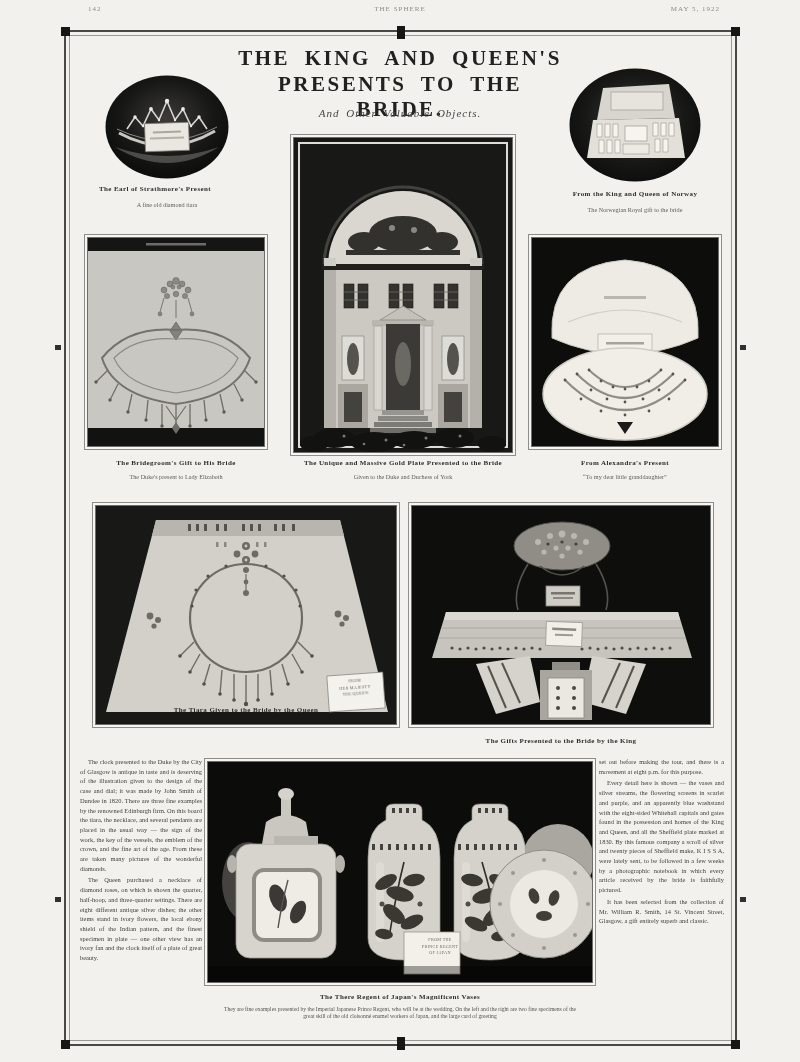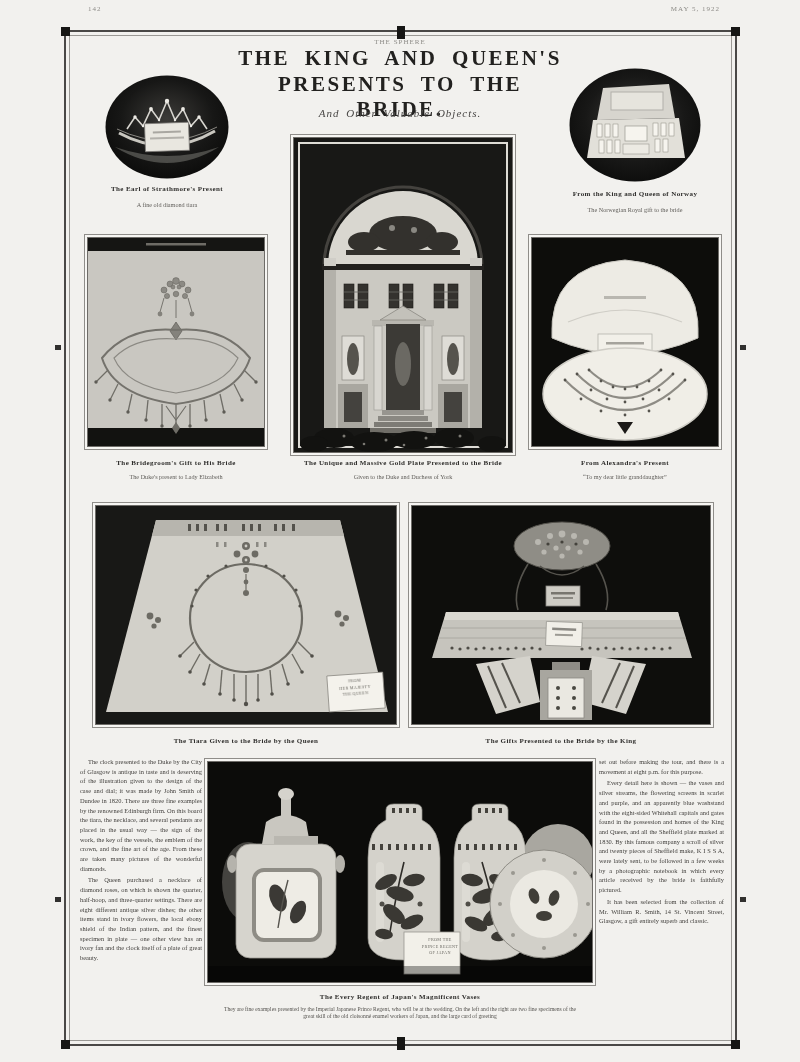--- a/index.html
+++ b/index.html
@@ -27,21 +27,21 @@
   .finenote{font-size:5.6px;line-height:7.5px;text-align:center;color:#55534f;filter:blur(.3px);}
   .cardtext{font-size:4.2px;line-height:1.55;text-align:center;color:#6b6963;
             letter-spacing:.3px;filter:blur(.2px);}
 </style>
 </head>
 <body>
 
 <div id="page">
 
   <div class="abs hdr" style="left:88px;top:5px;">142</div>
-  <div class="abs hdr" style="left:0;right:0;top:5px;text-align:center;margin-top:33px;">THE SPHERE</div>
+  <div class="abs hdr" style="left:0;right:0;top:5px;text-align:center;">THE SPHERE</div>
   <div class="abs hdr" style="left:620px;width:100px;top:5px;text-align:right;">MAY 5, 1922</div>
 
   <div class="abs frame-outer" style="left:64px;top:30px;width:669px;height:1012px;">
     <div class="frame-inner"></div>
     <div class="corner" style="left:-5px;top:-5px;"></div>
     <div class="corner" style="right:-5px;top:-5px;"></div>
     <div class="corner" style="left:-5px;bottom:-5px;"></div>
     <div class="corner" style="right:-5px;bottom:-5px;"></div>
     <div class="midsq" style="left:calc(50% - 4px);top:-6px;"></div>
     <div class="midsq" style="left:calc(50% - 4px);bottom:-6px;"></div>
@@ -79,21 +79,21 @@
         <circle cx="54" cy="45" r="1.2"></circle>
         <circle cx="70" cy="45" r="1.2"></circle>
         <circle cx="86" cy="51" r="1.2"></circle>
     </g>
     <g transform="rotate(-2 62 62)">
       <rect x="40" y="48" width="44" height="28" fill="#e9e7e0" stroke="#7c7a76" stroke-width="0.8"></rect>
       <rect x="48" y="56" width="28" height="2" fill="#a9a7a1"></rect>
       <rect x="45" y="62" width="34" height="2" fill="#b3b1ab"></rect>
     </g>
   </svg>
-  <div class="abs caption" style="left:77px;width:180px;top:185px;">The Earl of Strathmore's Present</div>
+  <div class="abs caption" style="left:65px;width:180px;top:185px;">The Earl of Strathmore's Present</div>
   <div class="abs subcaption" style="left:77px;width:180px;top:201px;">A fine old diamond tiara</div>
 
   <svg class="abs" style="left:569px;top:68px;" width="132" height="114" viewBox="0 0 132 114">
     <defs>
         <radialGradient id="gB" cx="50%" cy="45%" r="68%">
       <stop offset="0%" stop-color="#403f3c"></stop>
           <stop offset="55%" stop-color="#181817"></stop>
           <stop offset="100%" stop-color="#070706"></stop>
     </radialGradient>
       </defs>
@@ -385,21 +385,21 @@
       <g transform="rotate(-4 260 186)">
         <rect x="232" y="168" width="56" height="36" fill="#f4f2ec" stroke="#8a8882" stroke-width="0.8"></rect>
       </g>
     </svg>
   </div>
   <div class="abs cardtext" style="left:328px;top:678px;width:54px;transform:rotate(-4deg);">
     <div>FROM</div>
     <div>HER MAJESTY</div>
     <div>THE QUEEN</div>
   </div>
-  <div class="abs caption" style="left:92px;width:308px;top:737px;">The Tiara Given to the Bride by the Queen</div>
+  <div class="abs caption" style="left:92px;width:308px;top:706px;">The Tiara Given to the Bride by the Queen</div>
 
   <div class="abs photo-frame" style="left:408px;top:502px;">
     <svg class="photo-inner" width="298" height="218" viewBox="0 0 298 218">
       <rect width="298" height="218" fill="#0e0e0c"></rect>
       <ellipse cx="150" cy="40" rx="48" ry="24" fill="#8f8d86" stroke="#54524c" stroke-width="1"></ellipse>
       <g fill="#b9b7b0">
         <circle cx="126" cy="36" r="3"></circle>
           <circle cx="138" cy="30" r="3"></circle>
           <circle cx="150" cy="28" r="3.4"></circle>
         <circle cx="162" cy="30" r="3"></circle>
@@ -587,17 +587,17 @@
       <ellipse cx="336" cy="154" rx="8" ry="5" fill="#403e38"></ellipse>
       <rect x="196" y="170" width="56" height="42" fill="#f2f0e9" stroke="#98968f" stroke-width="0.8"></rect>
       <rect y="204" width="384" height="16" fill="#000000" opacity="0.35"></rect>
     </svg>
   </div>
   <div class="abs cardtext" style="left:412px;top:937px;width:56px;">
     <div>FROM THE</div>
     <div>PRINCE REGENT</div>
     <div>OF JAPAN</div>
   </div>
-  <div class="abs caption" style="left:204px;width:392px;top:993px;">The Every Regent of Japan's Magnificent Vases</div>
+  <div class="abs caption" style="left:204px;width:392px;top:993px;">The There Regent of Japan's Magnificent Vases</div>
   <div class="abs finenote" style="left:130px;width:540px;top:1006px;">They are fine examples presented by the Imperial Japanese Prince Regent, who will be at the wedding.  On the left and the right are two fine specimens of the</div>
   <div class="abs finenote" style="left:170px;width:460px;top:1013px;">great skill of the old cloisonné enamel workers of Japan, and the large card of greeting</div>
 
 </div>
 
 </body></html>

